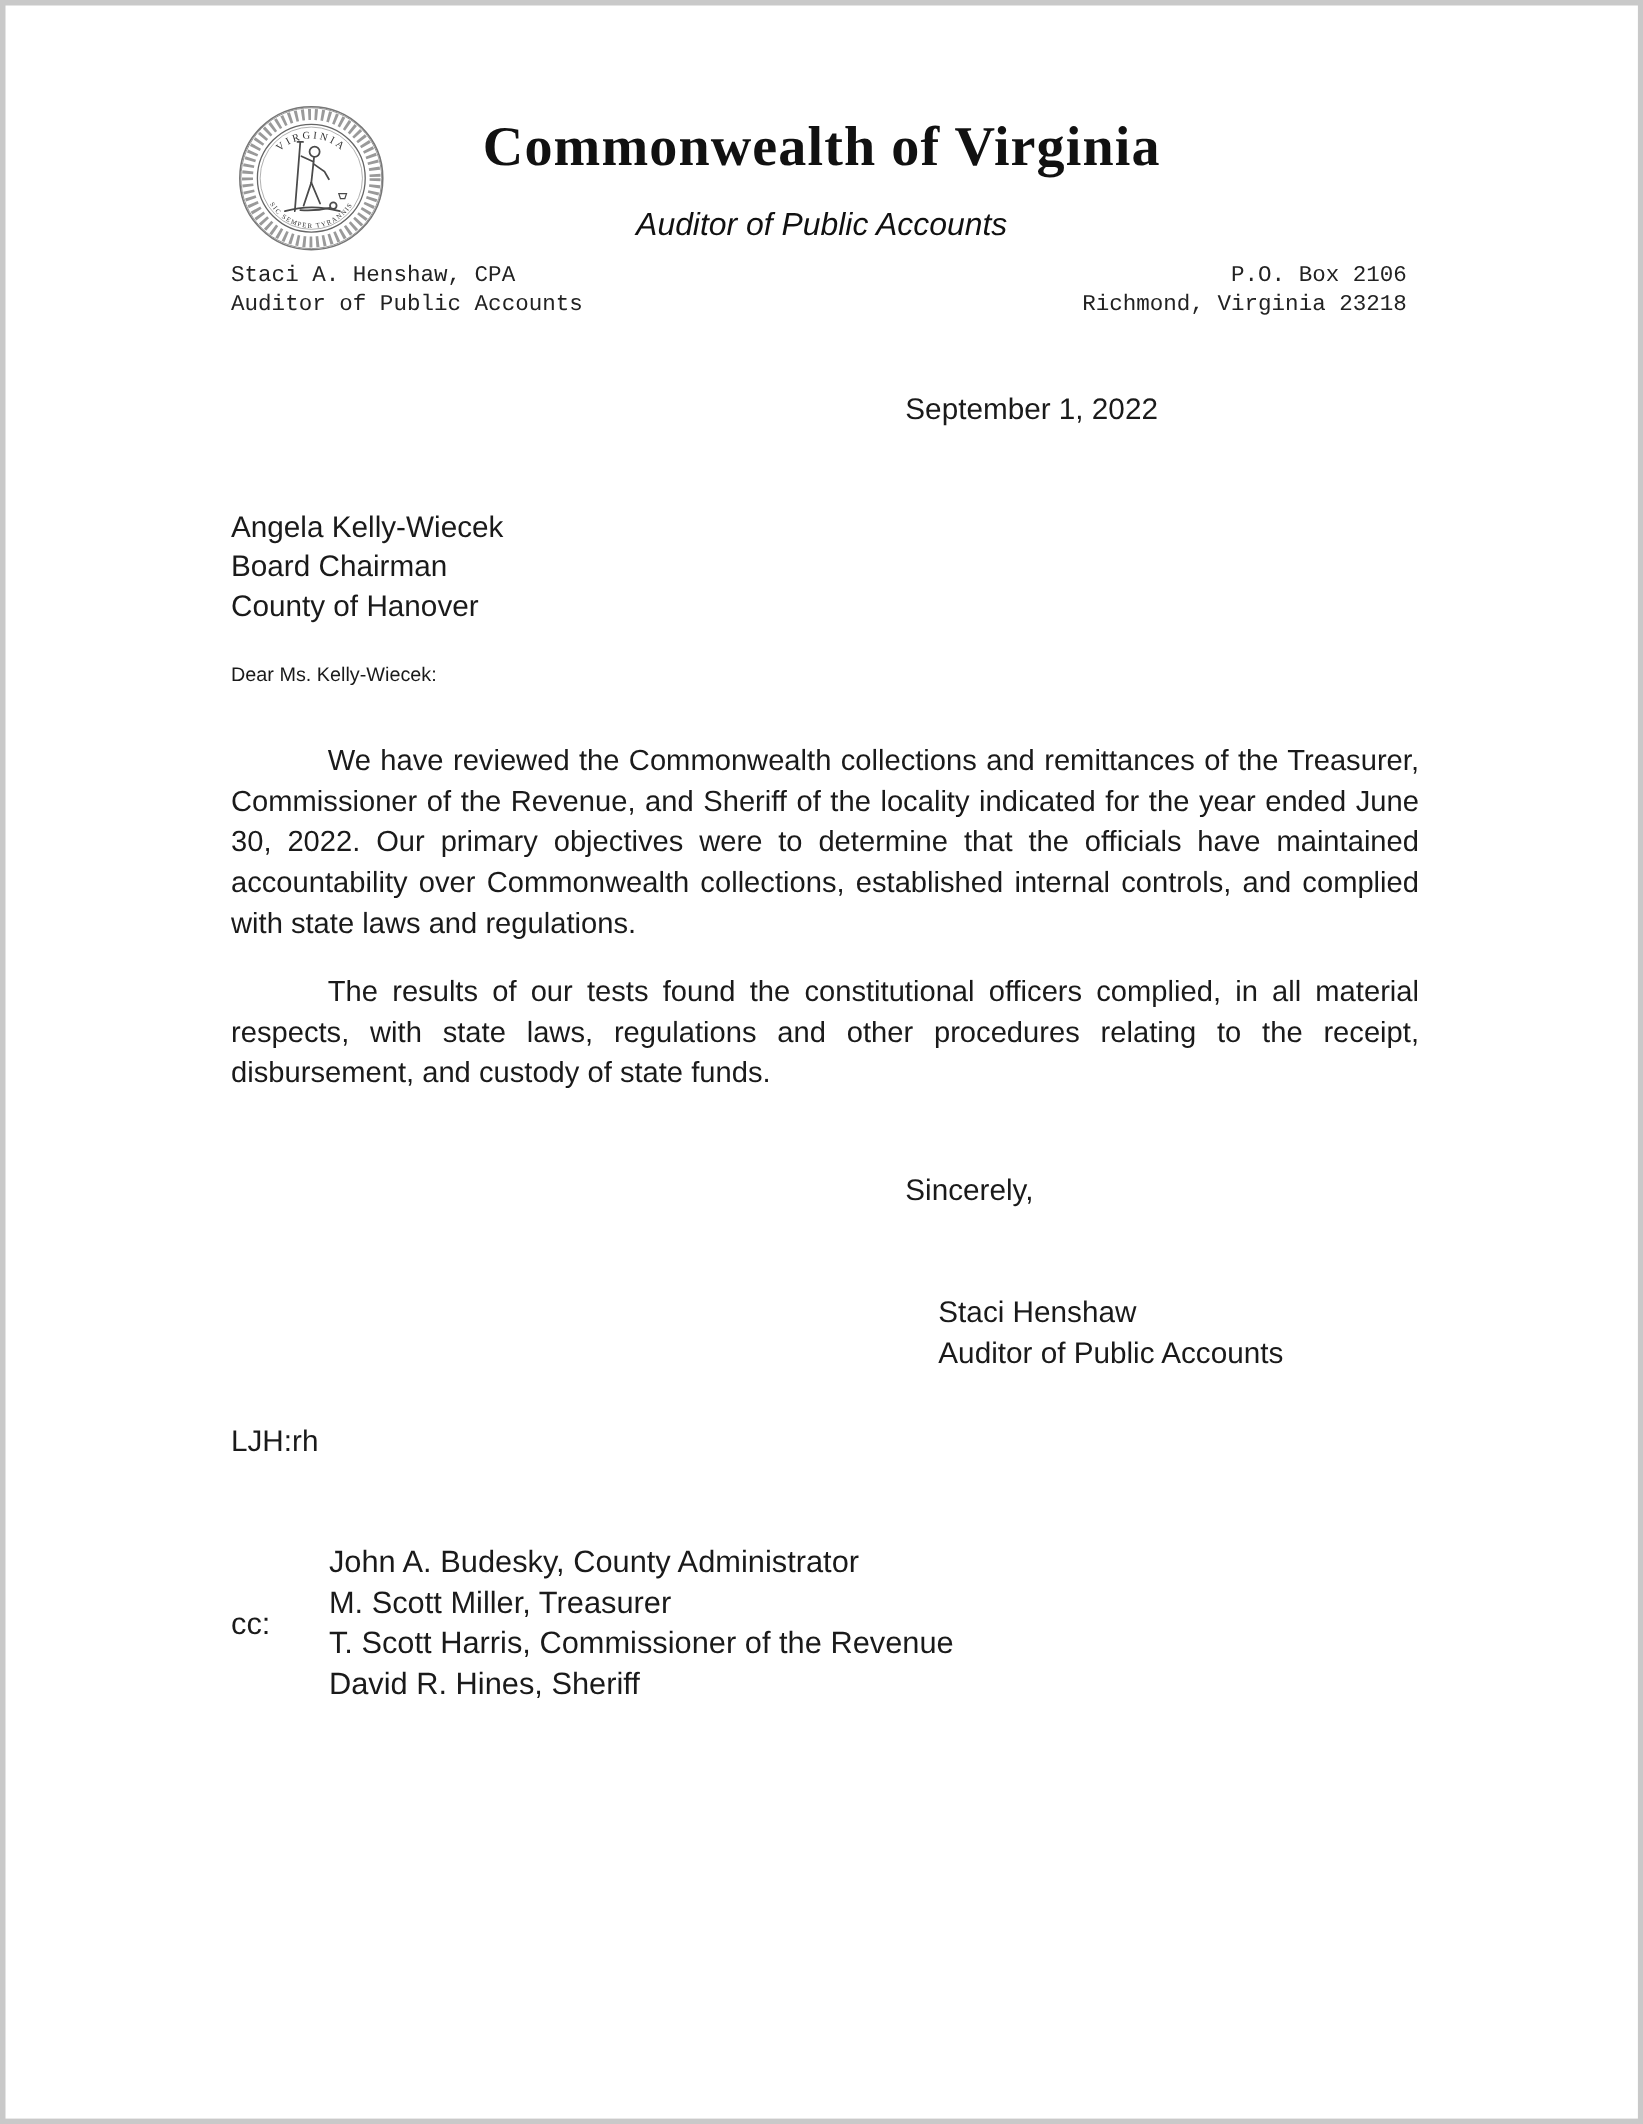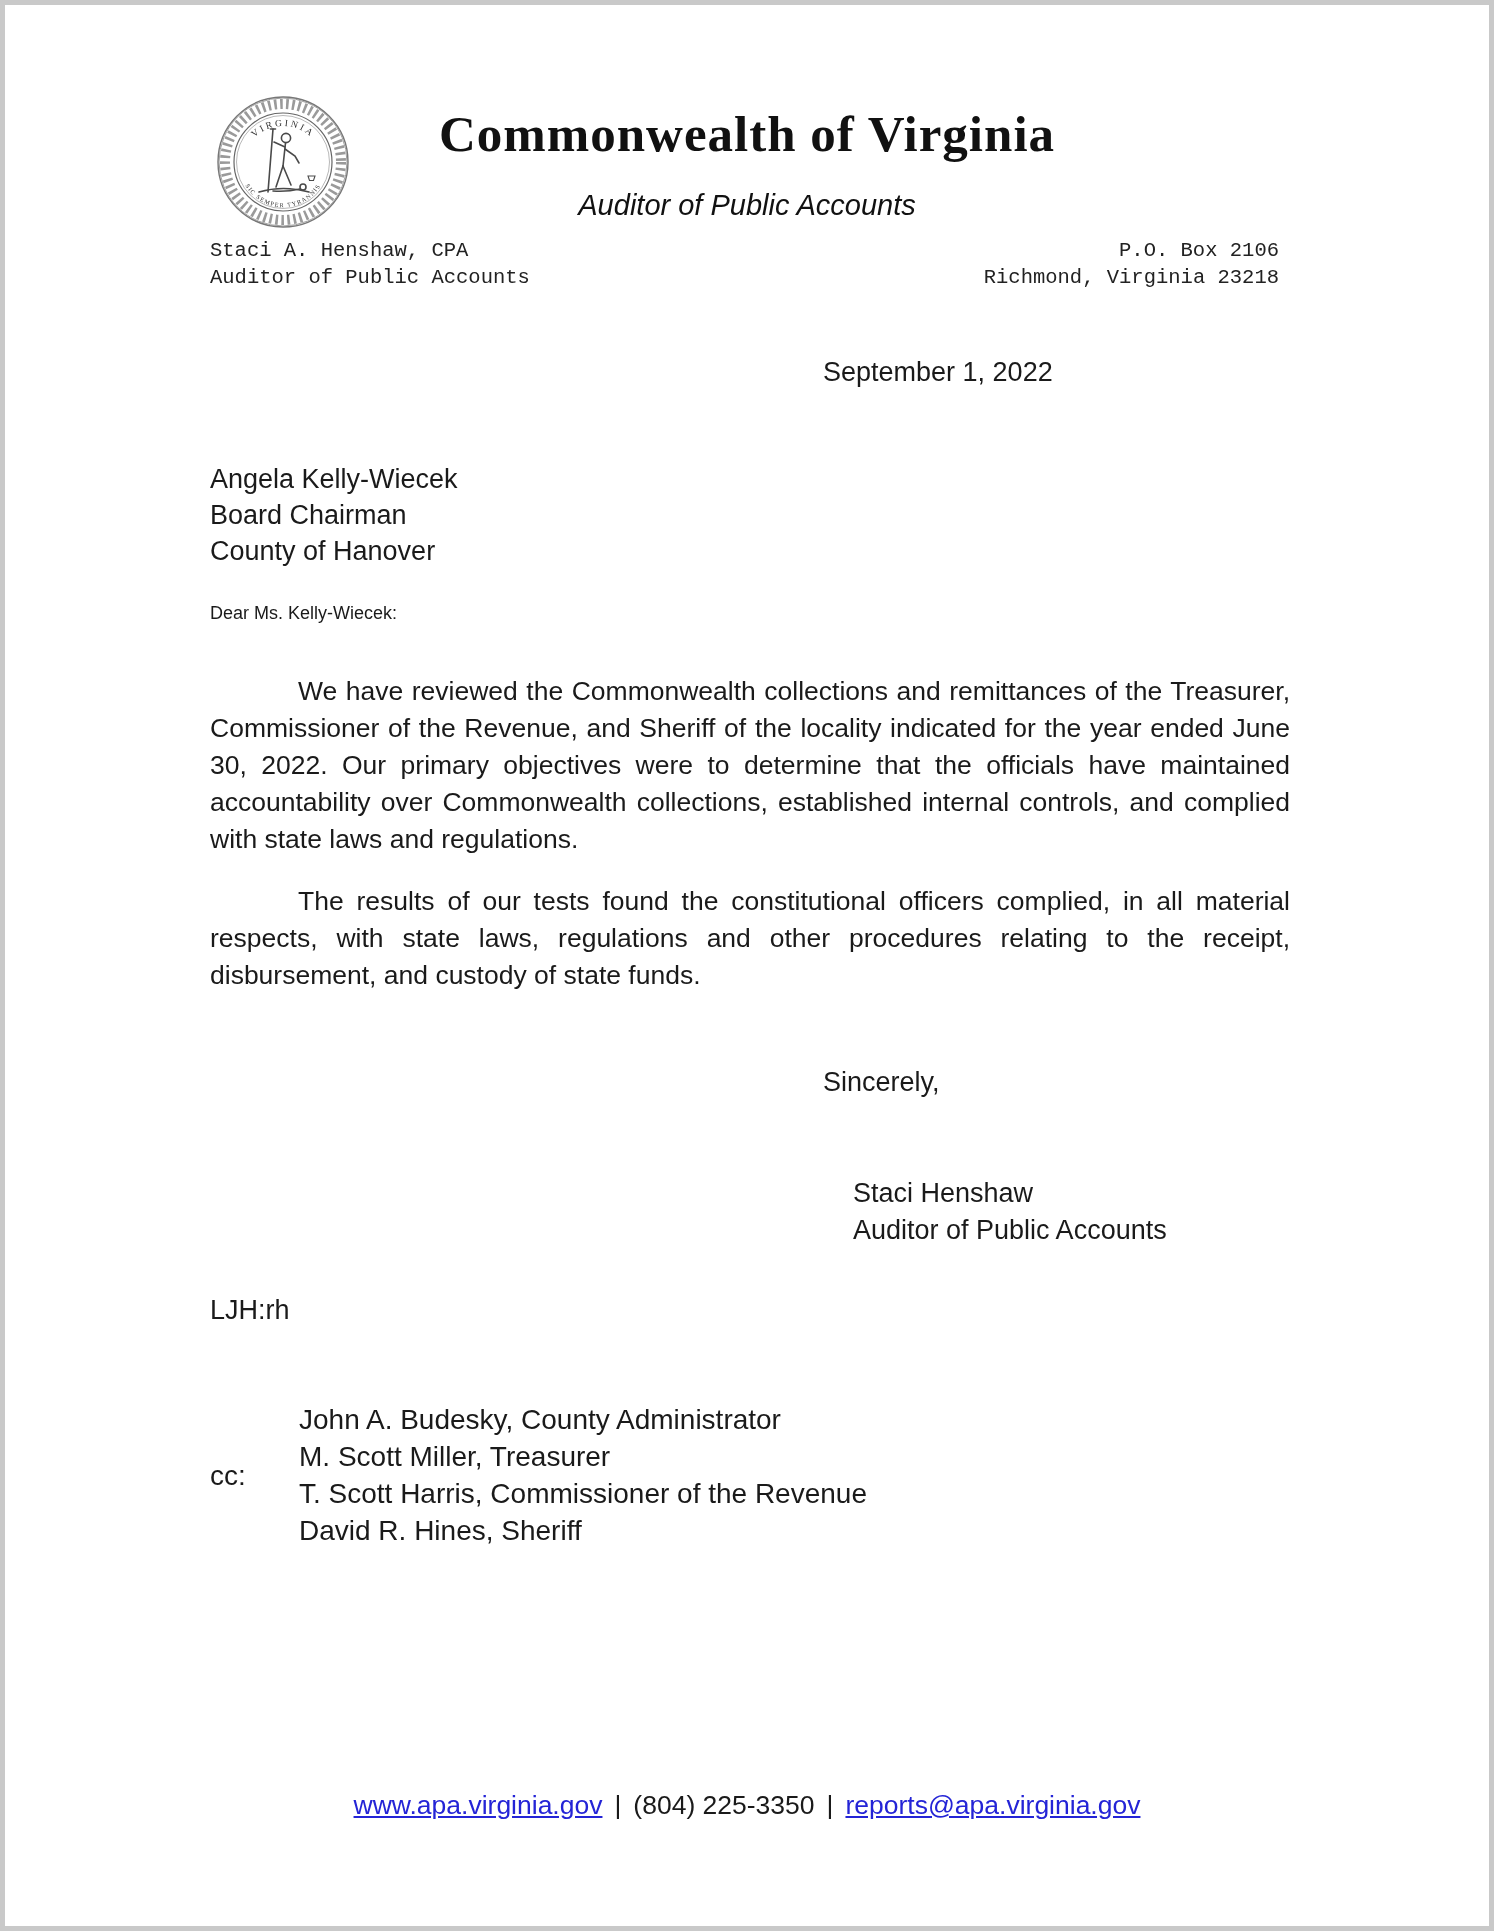--- a/index.html
+++ b/index.html
@@ -152,17 +152,14 @@
   <div class="abs ccblock">
     <div class="cc-label">cc:</div>
     <div class="cc-list">
       <div>John A. Budesky, County Administrator</div>
       <div>M. Scott Miller, Treasurer</div>
       <div>T. Scott Harris, Commissioner of the Revenue</div>
       <div>David R. Hines, Sheriff</div>
     </div>
   </div>
 
-  <div class="abs footer">
-    <a href="#" class="link" style="color: rgb(36, 36, 214);">www.apa.virginia.gov</a><span class="sep">|</span><span>(804) 225-3350</span><span class="sep">|</span><a href="#" class="link" style="color: rgb(36, 36, 214);">reports@apa.virginia.gov</a>
-  </div>
 
 </div>
 
 </body></html>

